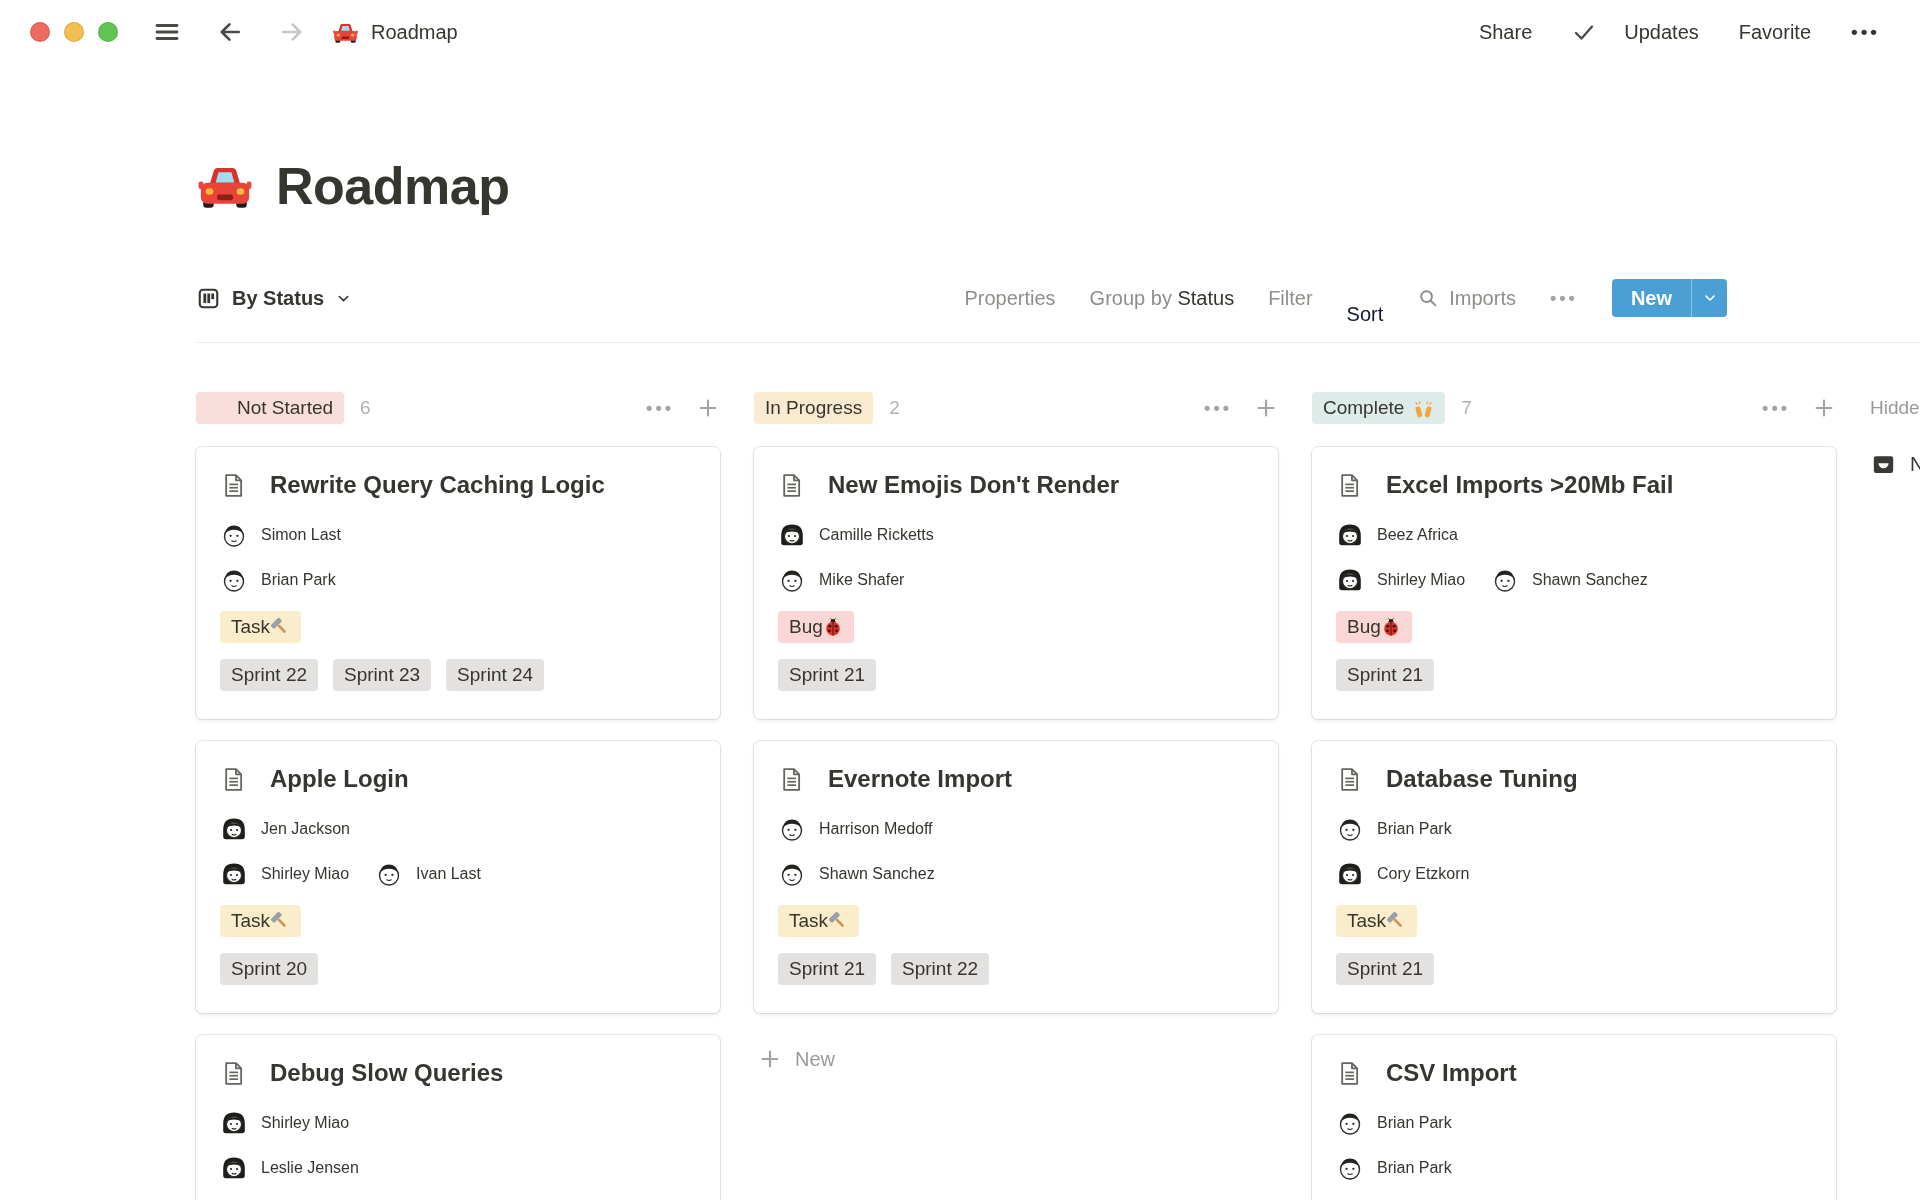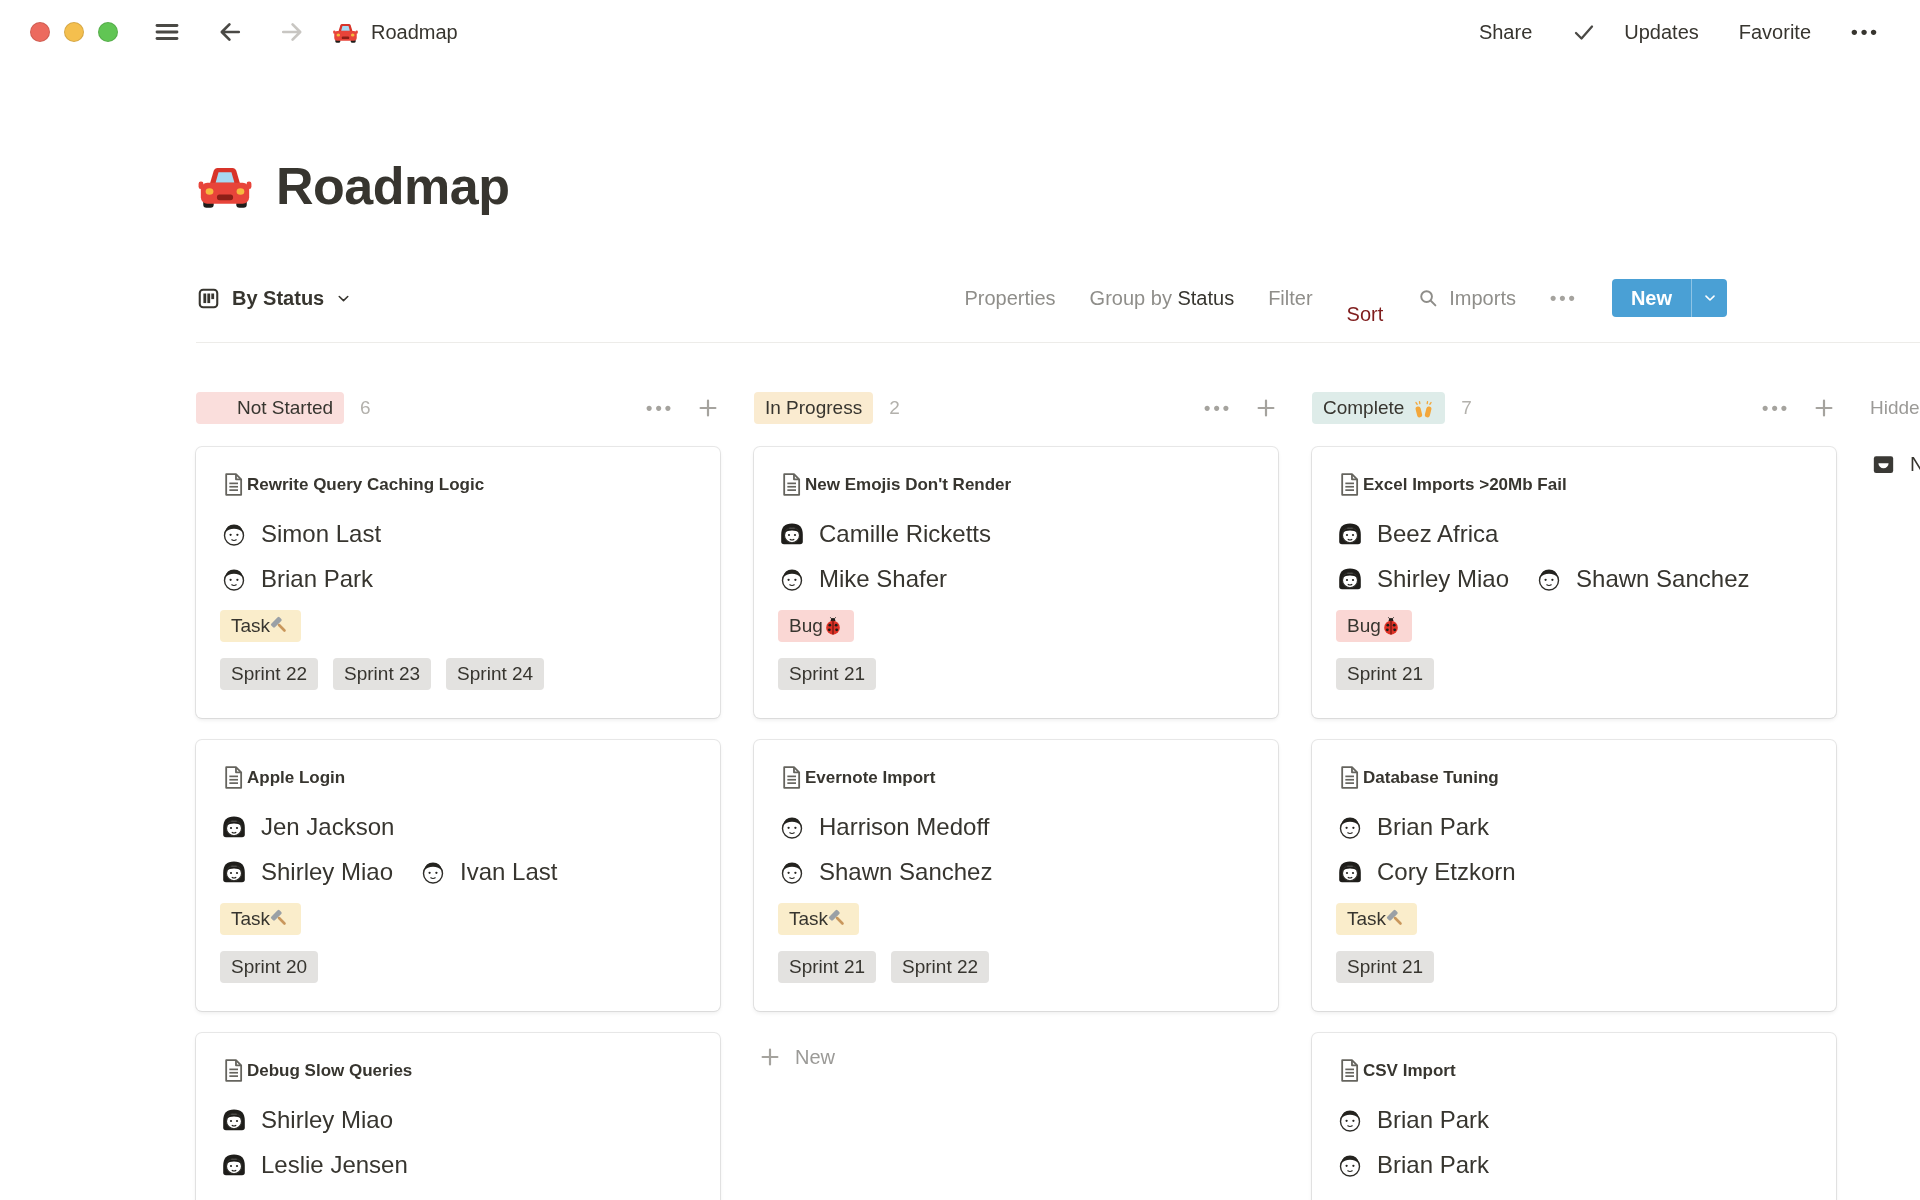--- a/index.html
+++ b/index.html
@@ -26,43 +26,43 @@
   .content { padding-left:196px; }
   .page-title { margin-top:92px; display:flex; align-items:center; gap:22px; }
   .page-title .t { font-size:52px; font-weight:700; letter-spacing:-0.5px; }
 
   
   .toolbar { display:flex; align-items:center; margin-top:60px; height:44px; padding-right:193px; }
   .view-select { display:flex; align-items:center; gap:11px; font-size:20px; font-weight:600; cursor:pointer; }
   .tb-right { margin-left:auto; display:flex; align-items:center; gap:34px; font-size:20px; color:#8F8E8A; }
   .tb-item { cursor:pointer; }
   .group-by .val { color:#37352F; }
-  .sort { color:#7f1d1d;margin-top:32px; }
+  .sort { color:#0f172a;margin-top:32px; }
   .search { display:flex; align-items:center; gap:9px; }
   .dots-gray { letter-spacing:3px; font-weight:700; font-size:18px; color:#A5A39E; }
   .new-btn { display:flex; align-items:stretch; height:38px; border-radius:4px; overflow:hidden;
              background:#4AA0D5; color:#fff; cursor:pointer; }
   .new-btn .label { display:flex; align-items:center; padding:0 19px; font-size:20px; font-weight:600; }
   .new-btn .chev { width:36px; display:flex; align-items:center; justify-content:center;
                    border-left:1px solid rgba(255,255,255,.38); }
   .divider { height:1px; background:#EDECE9; margin-top:22px; }
 
   
   .board { display:flex; gap:34px; margin-top:46px; align-items:flex-start; }
   .col { width:524px; flex:none; }
   .col-head { display:flex; align-items:center; height:38px; margin-bottom:20px; }
   .badge { display:inline-flex; align-items:center; gap:9px; padding:5px 11px; border-radius:4px;
            font-size:19px; cursor:pointer; }
   .count { color:#B3B1AC; font-size:19px; margin-left:16px; }
   .head-icons { margin-left:auto; display:flex; align-items:center; gap:22px; }
 
   .card { background:#fff; border-radius:6px; padding:24px 24px 26px; margin-bottom:22px; cursor:pointer;
           box-shadow:0 0 0 1px rgba(15,15,15,.09), 0 2px 4px rgba(15,15,15,.08); }
-  .c-title { display:flex; align-items:center; gap:0; font-size:17px; font-weight:600; margin-bottom:22px; }
-  .p-row { display:flex; align-items:center; margin-bottom:17px; font-size:24px; }
+  .c-title { display:flex; align-items:center; gap:23px; font-size:24px; font-weight:600; margin-bottom:22px; }
+  .p-row { display:flex; align-items:center; margin-bottom:17px; font-size:16px; }
   .person { display:flex; align-items:center; gap:13px; margin-right:26px; }
   .tag-row { display:flex; gap:15px; margin-bottom:16px; }
   .tag-row:last-child { margin-bottom:2px; }
   .pill { display:inline-flex; align-items:center; padding:5px 11px; border-radius:4px; font-size:19px; }
   .new-row { display:flex; align-items:center; gap:13px; margin-top:34px; padding-left:4px;
              color:#9B9A97; font-size:20px; cursor:pointer; }
 
   .hidden-col { flex:none; width:240px; }
   .hidden-label { color:#9B9A97; font-size:19px; height:38px; display:flex; align-items:center; margin-bottom:24px; }
   .hidden-group { display:flex; align-items:center; gap:13px; font-size:20px; cursor:pointer; }

